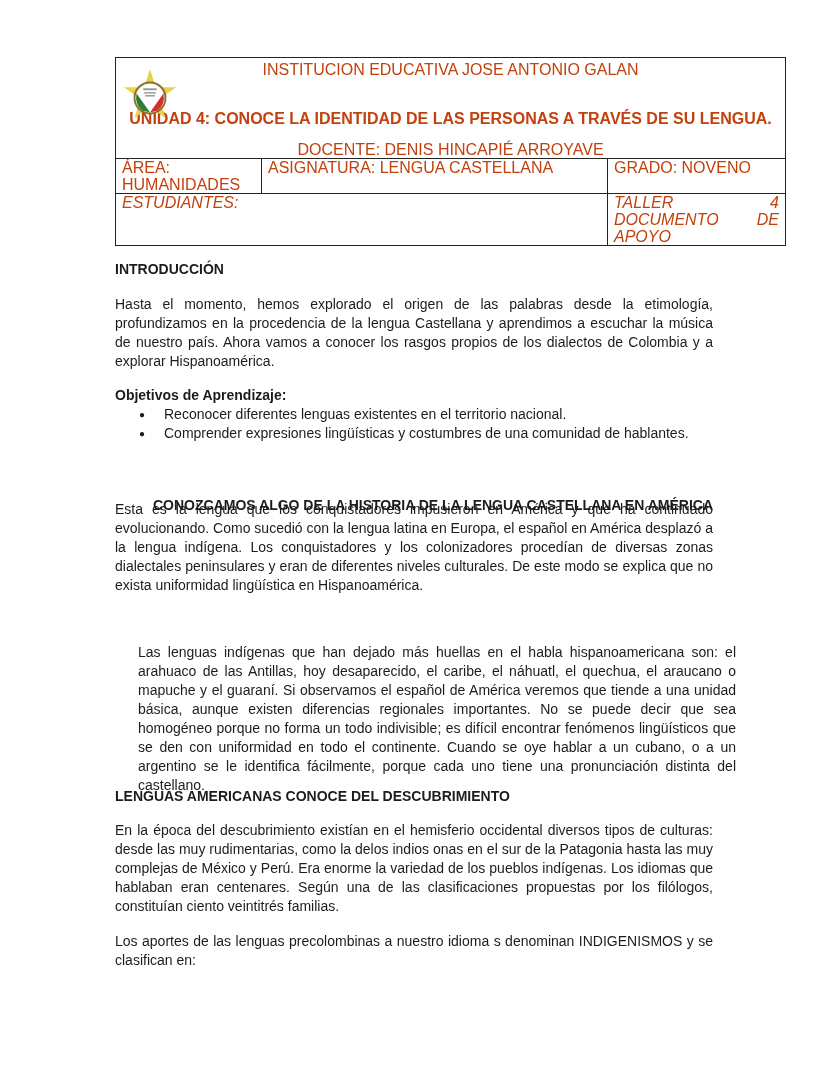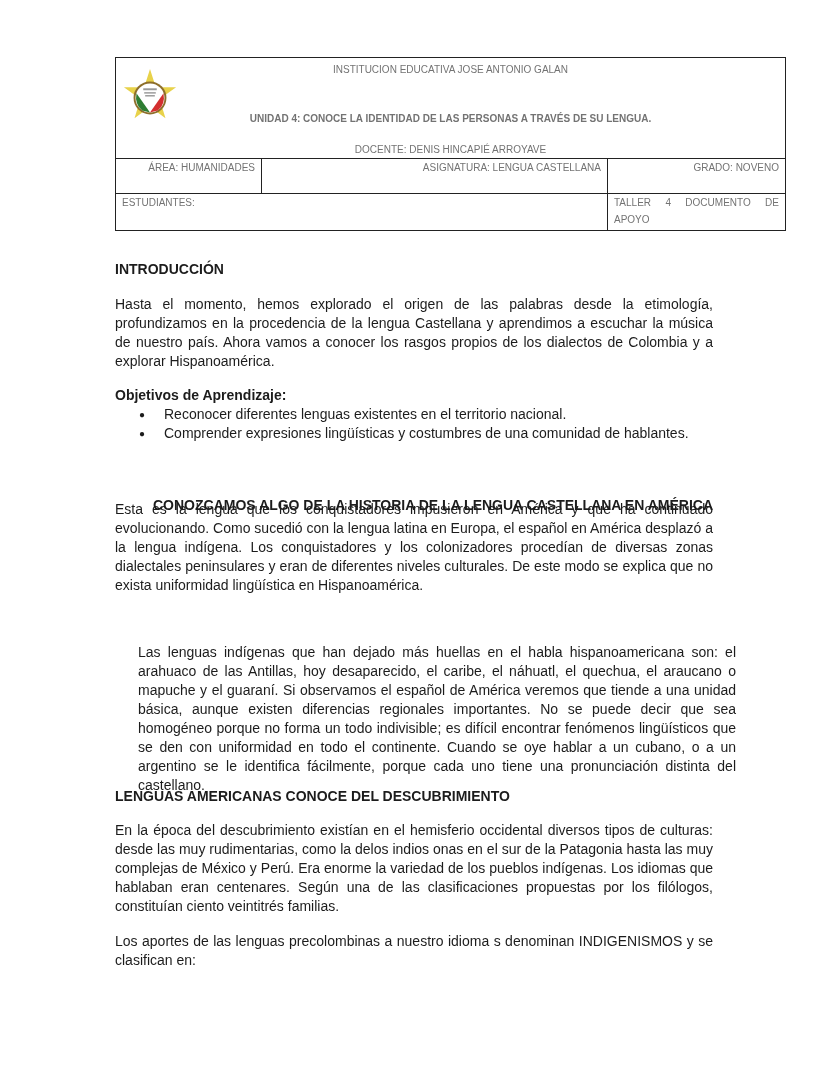--- a/index.html
+++ b/index.html
@@ -3,30 +3,30 @@
   <meta charset="utf-8">
   <style>
     html, body { margin: 0; padding: 0; background: #ffffff; }
     body {
       width: 828px; height: 1071px; position: relative; overflow: hidden;
       font-family: "Liberation Sans", sans-serif; color: #1a1a1a;
     }
     .page { position: absolute; left: 0; top: 0; width: 828px; height: 1071px; }
     .hdr-table {
       position: absolute; left: 115px; top: 57px; width: 671px;
-      border-collapse: collapse; font-size: 10px; color: #737373;
+      border-collapse: collapse; font-size: 16px; color: #c2410c;
     }
     .hdr-table td { border: 1.3px solid #222; vertical-align: top; padding: 0 6px; line-height: 17px; }
     .hdr-cell { height: 73px; position: relative; text-align: center; }
     .logo { position: absolute; left: 5px; top: 10px; width: 58px; height: 58px; }
     .hdr-line1 { padding-top: 3px; }
     .hdr-line2 { font-weight: bold; margin-top: 32px; }
     .hdr-line3 { padding-top: 14px; }
-    .row2 td { height: 34px; text-align: right; }
-    .row3 td { height: 36px; }
+    .row2 td { height: 34px; }
+    .row3 td { height: 36px; font-style: italic; }
     .justify { text-align: justify; text-align-last: left; }
     .content { position: absolute; left: 115px; width: 598px; font-size: 14px; line-height: 19px; color: #1c1c1c; }
     .h-bold { font-weight: bold; }
     p { margin: 0; text-align: justify; }
     ul.bullets { margin: 0; padding-left: 49px; list-style: none; }
     ul.bullets li { position: relative; }
     ul.bullets li::before { content: "\25CF"; position: absolute; left: -25px; font-size: 10px; top: 0; }
     .center { text-align: right; }
   </style>
 </head>

